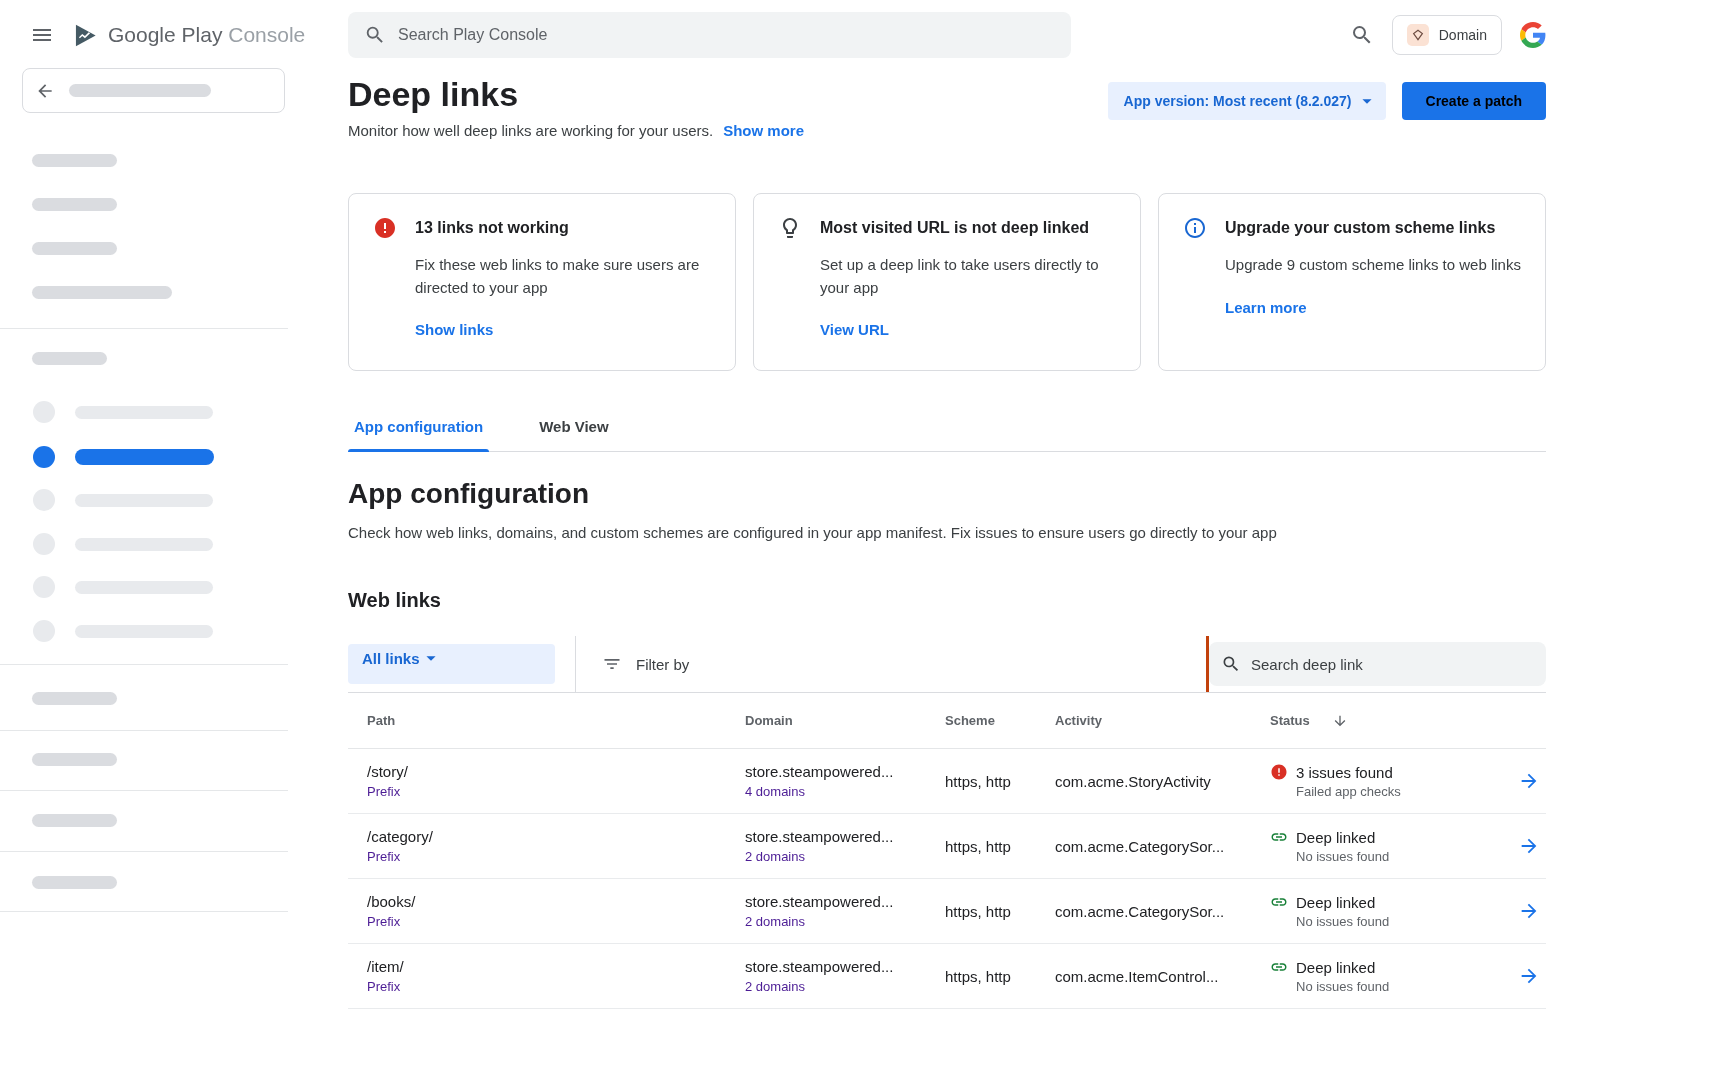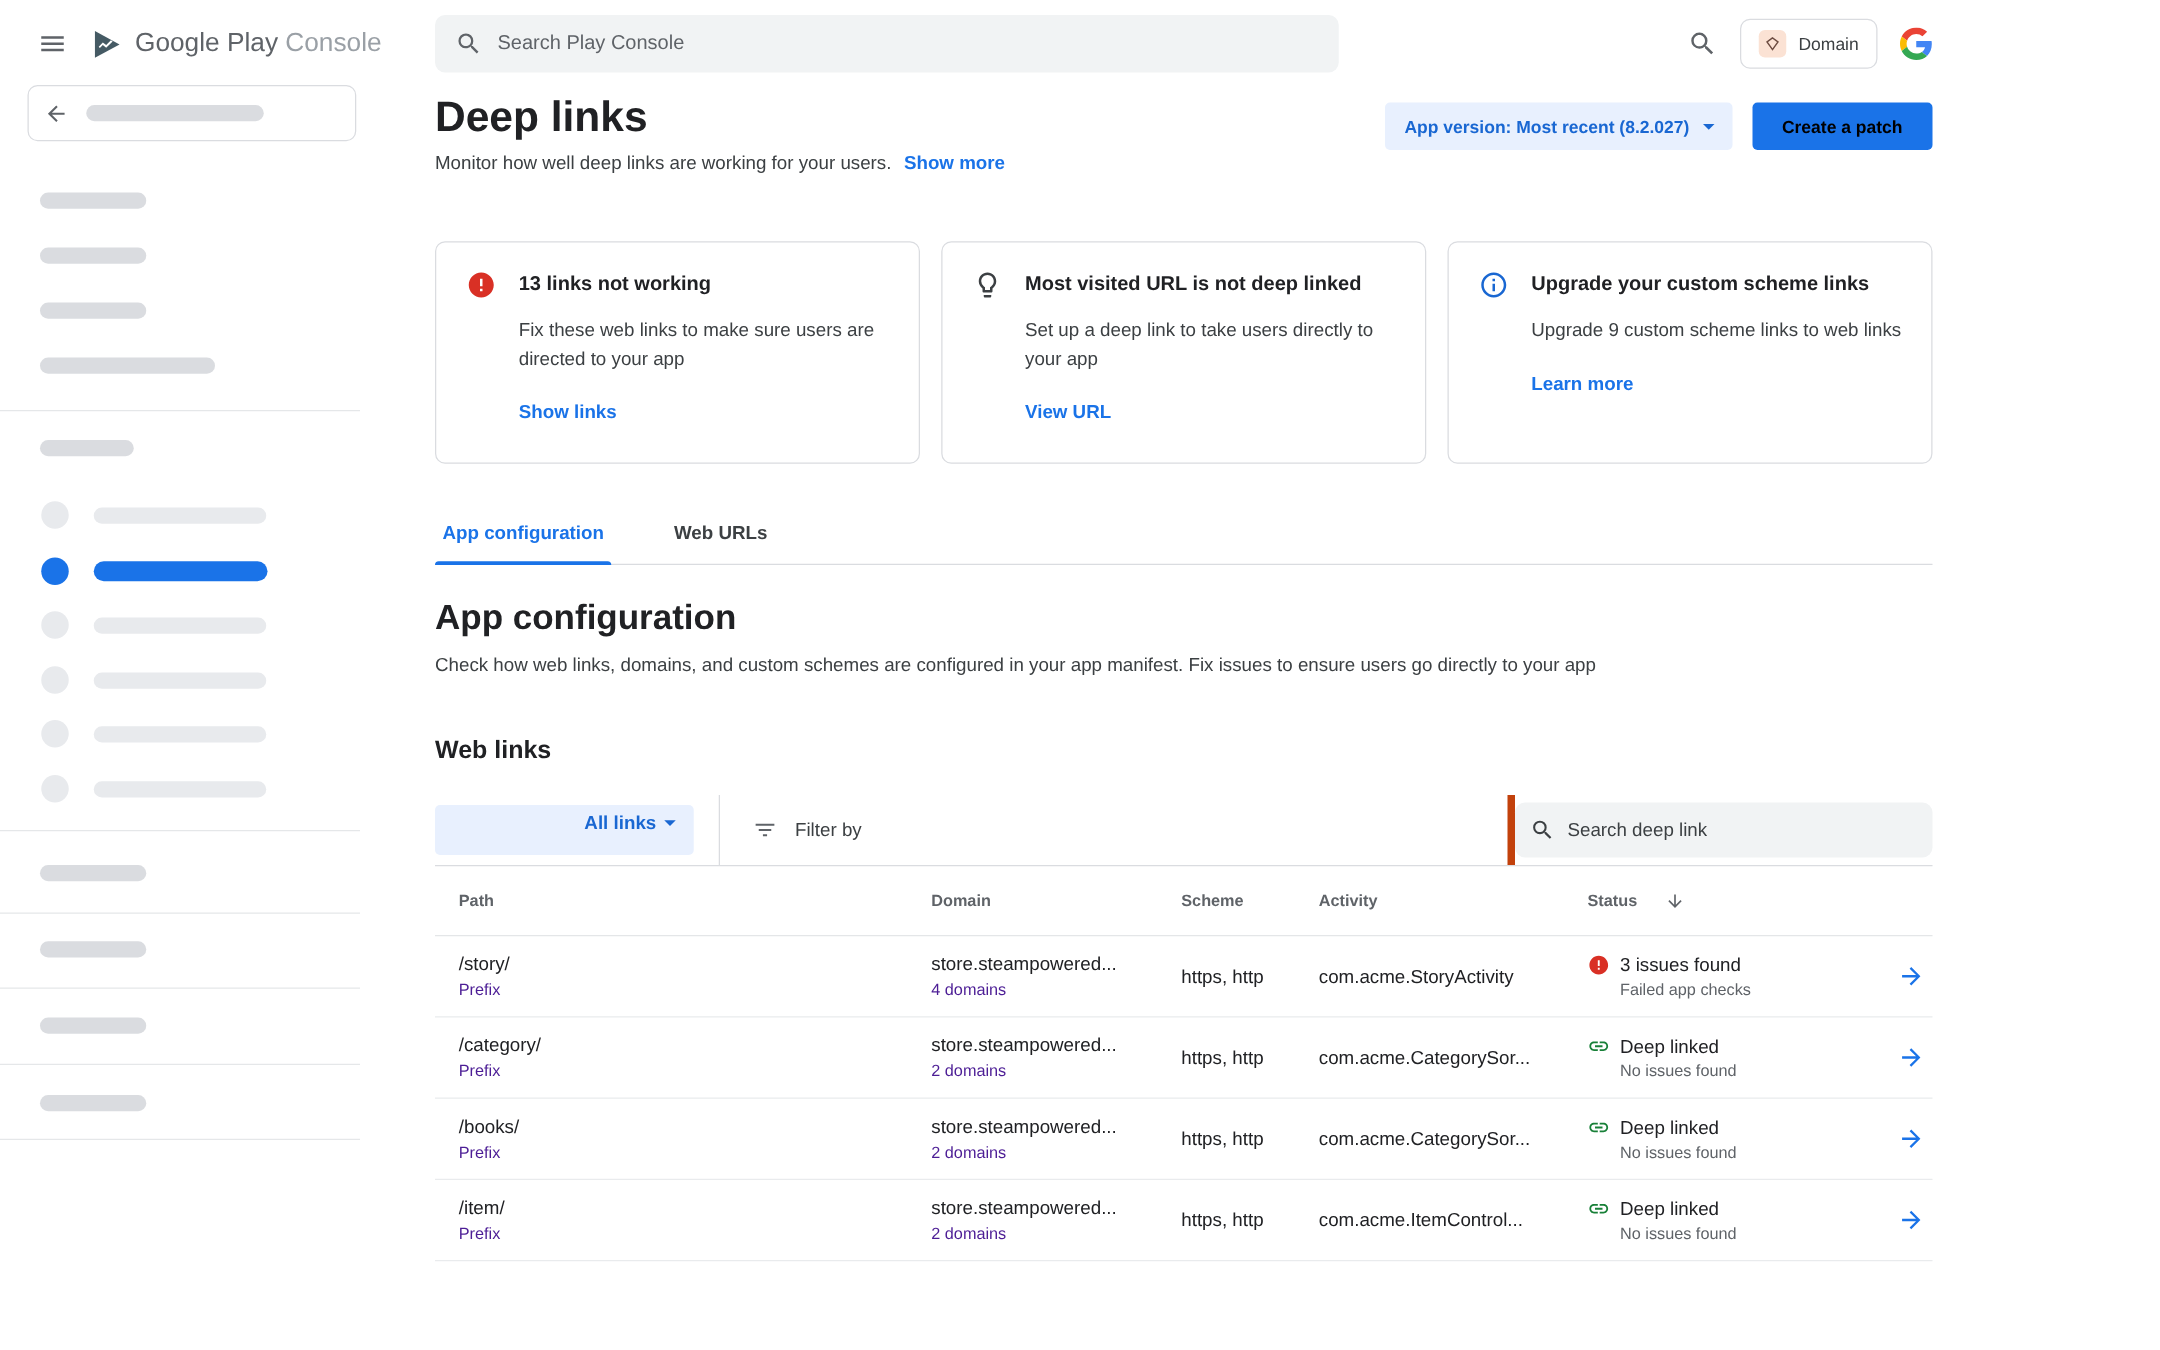--- a/index.html
+++ b/index.html
@@ -60,23 +60,23 @@
   .tab.active { color:#1a73e8; }
   .tab.active::after { content:""; position:absolute; left:0; right:0; bottom:-1px; height:3px; background:#1a73e8; border-radius:3px 3px 0 0; }
 
   .section-heading { margin-top:26px; font-size:28px; font-weight:600; color:#202124; }
   .section-desc { margin-top:14px; font-size:15px; color:#3c4043; }
   .weblinks-heading { margin-top:48px; font-size:20px; font-weight:600; color:#202124; }
 
   .toolbar { display:flex; align-items:stretch; margin-top:24px; height:57px; border-bottom:1px solid #dadce0; }
   .toolbar-left { width:227px; display:flex; align-items:center; }
   .links-select { width:207px; height:40px; background:#e8f0fe; border:none; border-radius:4px; display:flex; align-items:center;
-                  justify-content:flex-end; padding:0 8px 12px 14px; color:#1967d2; font-size:15px; font-weight:600; cursor:pointer; font-family:inherit; }
+                  justify-content:flex-start; padding:0 8px 12px 14px; color:#1967d2; font-size:15px; font-weight:600; cursor:pointer; font-family:inherit; }
   .toolbar-mid { flex:1; border-left:1px solid #dadce0; display:flex; align-items:center; gap:14px; padding-left:26px; color:#3c4043; font-size:15px; }
-  .toolbar-right { width:340px; border-left:6px solid #c2410c; display:flex; align-items:center; justify-content:center; }
+  .toolbar-right { width:340px; border-left:3px solid #c2410c; display:flex; align-items:center; justify-content:center; }
   .deeplink-search { width:382px; height:44px; background:#f1f3f4; border-radius:8px; display:flex; align-items:center; padding:0 12px; gap:10px; }
   .deeplink-search input { font-size:15px; }
   .deeplink-search input::placeholder { color:#3c4043; }
 
   .grid-cols { display:grid; grid-template-columns:397px 200px 110px 215px 226px 50px; align-items:center; }
   .thead { height:56px; border-bottom:1px solid #e4e6e8; font-size:13px; color:#5f6368; font-weight:600; }
   .col-path { padding-left:19px; }
   .col-status-head { display:flex; align-items:center; gap:22px; cursor:pointer; }
   .trow { min-height:65px; border-bottom:1px solid #e9ebed; }
   .cell-main { font-size:15px; color:#202124; }
@@ -231,21 +231,21 @@
           </svg>
           <span class="card-title">Upgrade your custom scheme links</span>
         </div>
         <p class="card-body">Upgrade 9 custom scheme links to web links</p>
         <span class="card-action">Learn more</span>
       </div>
     </div>
 
     <div class="tabs">
       <div class="tab active">App configuration</div>
-      <div class="tab">Web URLs</div>
+      <div class="tab">Web View</div>
     </div>
 
     <h2 class="section-heading">App configuration</h2>
     <p class="section-desc">Check how web links, domains, and custom schemes are configured in your app manifest. Fix issues to ensure users go directly to your app</p>
 
     <h3 class="weblinks-heading">Web links</h3>
 
     <div class="toolbar">
       <div class="toolbar-left">
         <button class="links-select">

